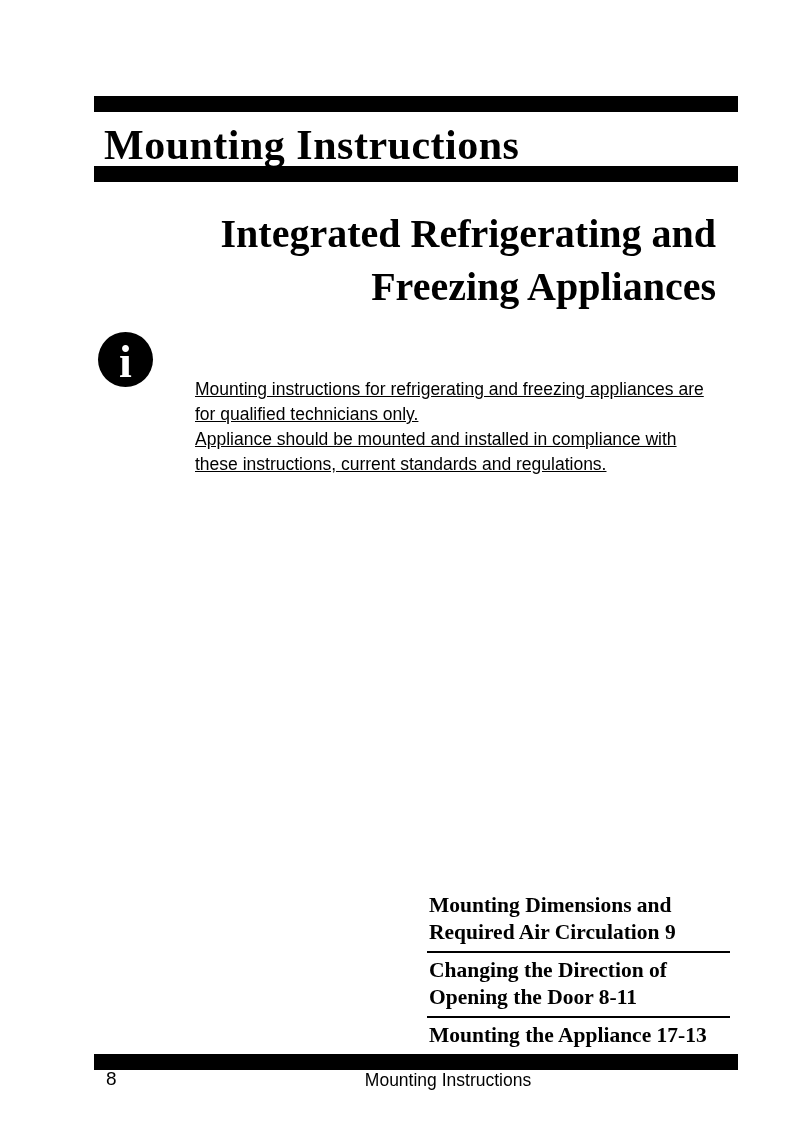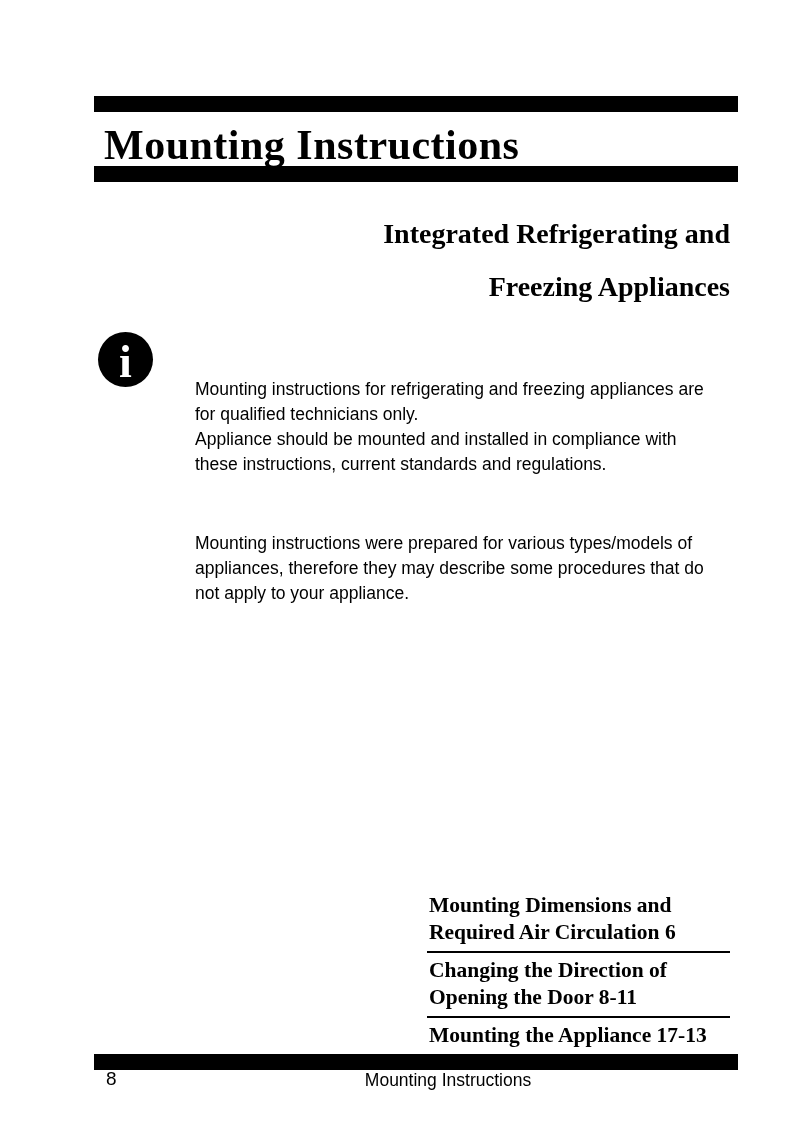--- a/index.html
+++ b/index.html
@@ -34,26 +34,26 @@
 
   .title-rule {
     position: absolute;
     left: 78px; top: 150px;
     width: 644px; height: 3px;
     background: #000;
   }
 
   .main-heading {
     position: absolute;
-    left: 78px; top: 183px;
+    left: 64px; top: 183px;
     width: 644px;
     text-align: right;
     font-family: "Liberation Serif", serif;
     font-weight: 700;
-    font-size: 28px;
+    font-size: 40px;
     line-height: 53px;
     white-space: pre-line;
     color: #000;
   }
 
   .note-block { position: absolute; left: 0; top: 0; }
 
   .info-icon {
     position: absolute;
     left: 82px; top: 316px;
@@ -71,20 +71,21 @@
     padding-bottom: 4px;
   }
 
   .note-text {
     position: absolute;
     left: 163px; top: 320px;
     width: 575px;
     font-size: 17.5px;
     line-height: 25px;
     white-space: pre-line;
+    text-decoration: underline;
   }
   .note-text .para + .para { margin-top: 13px; }
 
   .toc {
     position: absolute;
     left: 403px; top: 864px;
     width: 319px;
   }
   .toc-item {
     font-family: "Liberation Serif", serif;
@@ -138,29 +139,26 @@
 
   <div class="note-block">
     <div class="info-icon">
         <span>i</span>
       </div>
     <div class="note-text">
       <p class="para">Mounting instructions for refrigerating and freezing appliances are
 for qualified technicians only.
 Appliance should be mounted and installed in compliance with
 these instructions, current standards and regulations.</p>
-      <p class="para">Mounting instructions were prepared for various types/models of
-appliances, therefore they may describe some procedures that do
-not apply to your appliance.</p>
     </div>
   </div>
 
   <div class="toc">
     <div class="toc-item">Mounting Dimensions and
-Required Air Circulation 6</div>
+Required Air Circulation 9</div>
     <div class="toc-item">Changing the Direction of
 Opening the Door 8-11</div>
     <div class="toc-item">Mounting the Appliance 17-13</div>
   </div>
 
   <div class="footer-rule"></div>
   <span class="page-number">8</span>
   <div class="footer-title">Mounting Instructions</div>
 
   <div class="bottom-bar"></div>

